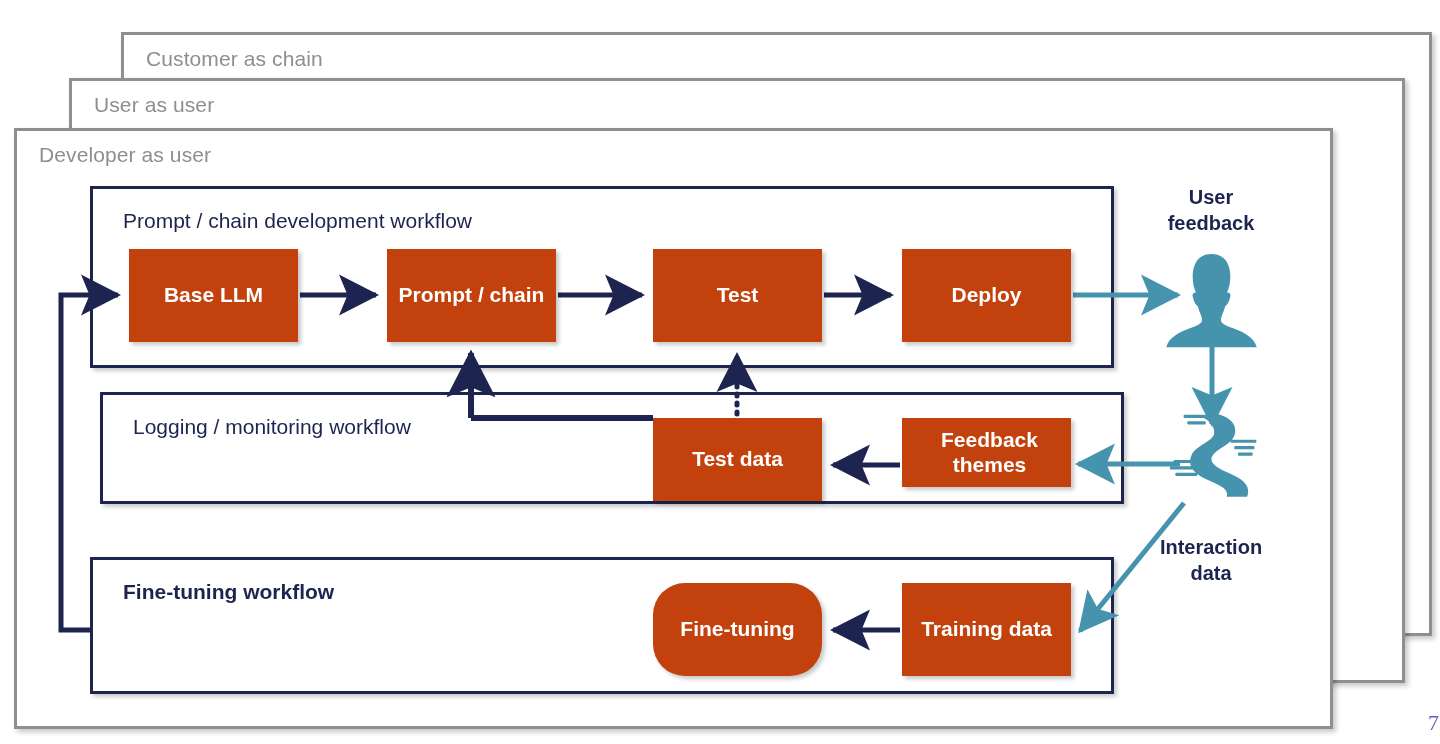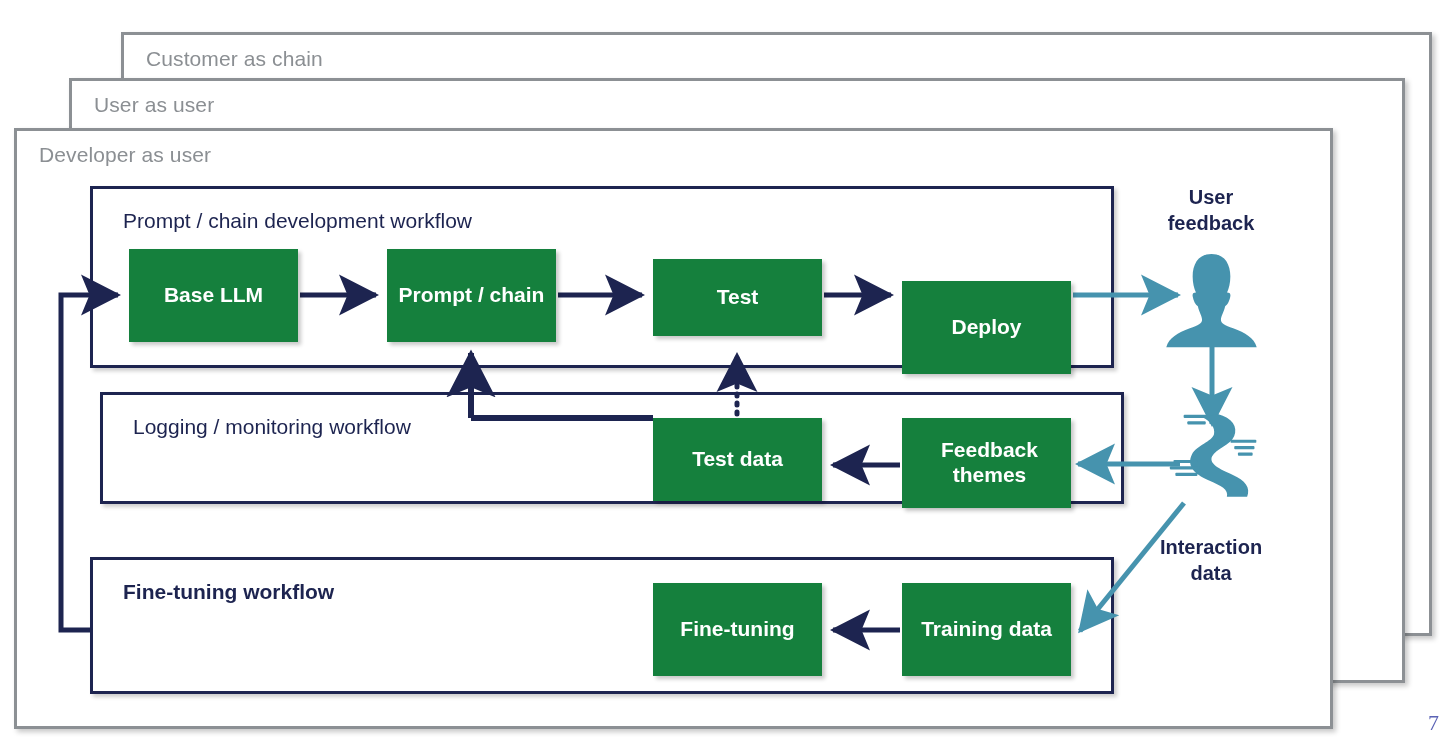--- a/index.html
+++ b/index.html
@@ -57,44 +57,44 @@
     color: #1d2450;
     white-space: nowrap;
   }
   #wf-prompt  { left: 90px; top: 186px; width: 1024px; height: 182px; }
   #wf-logging { left: 100px; top: 392px; width: 1024px; height: 112px; }
   #wf-finetune{ left: 90px; top: 557px; width: 1024px; height: 137px; font-weight: bold; }
 
   
   .node {
     position: absolute;
-    background: #15803d;
+    background: #c2410c;
     color: #ffffff;
     display: flex;
     align-items: center;
     justify-content: center;
     text-align: center;
     font-size: 21px;
     font-weight: bold;
     line-height: 1.18;
     box-shadow: 3px 3px 4px rgba(0,0,0,0.22);
     box-sizing: border-box;
     padding: 2px 6px;
   }
 
   
   #node-base-llm  { left: 129px; top: 249px; width: 169px; height: 93px; }
   #node-prompt    { left: 387px; top: 249px; width: 169px; height: 93px; }
-  #node-test      { left: 653px; top: 249px; width: 169px; height: 77px; margin-top: 10px; }
-  #node-deploy    { left: 902px; top: 249px; width: 169px; height: 93px; margin-top: 32px; }
+  #node-test      { left: 653px; top: 249px; width: 169px; height: 93px; }
+  #node-deploy    { left: 902px; top: 249px; width: 169px; height: 93px; }
   
   #node-test-data { left: 653px; top: 418px; width: 169px; height: 83px; }
-  #node-feedback  { left: 902px; top: 418px; width: 169px; height: 90px; padding-left: 12px; }
-  
-  #node-finetuning{ left: 653px; top: 583px; width: 169px; height: 93px; }
+  #node-feedback  { left: 902px; top: 418px; width: 169px; height: 69px; padding-left: 12px; }
+  
+  #node-finetuning{ left: 653px; top: 583px; width: 169px; height: 93px; border-radius: 32px; }
   #node-training  { left: 902px; top: 583px; width: 169px; height: 93px; }
 
   
   #arrow-layer {
     position: absolute;
     left: 0; top: 0;
     width: 1440px; height: 744px;
     pointer-events: none;
   }
 

